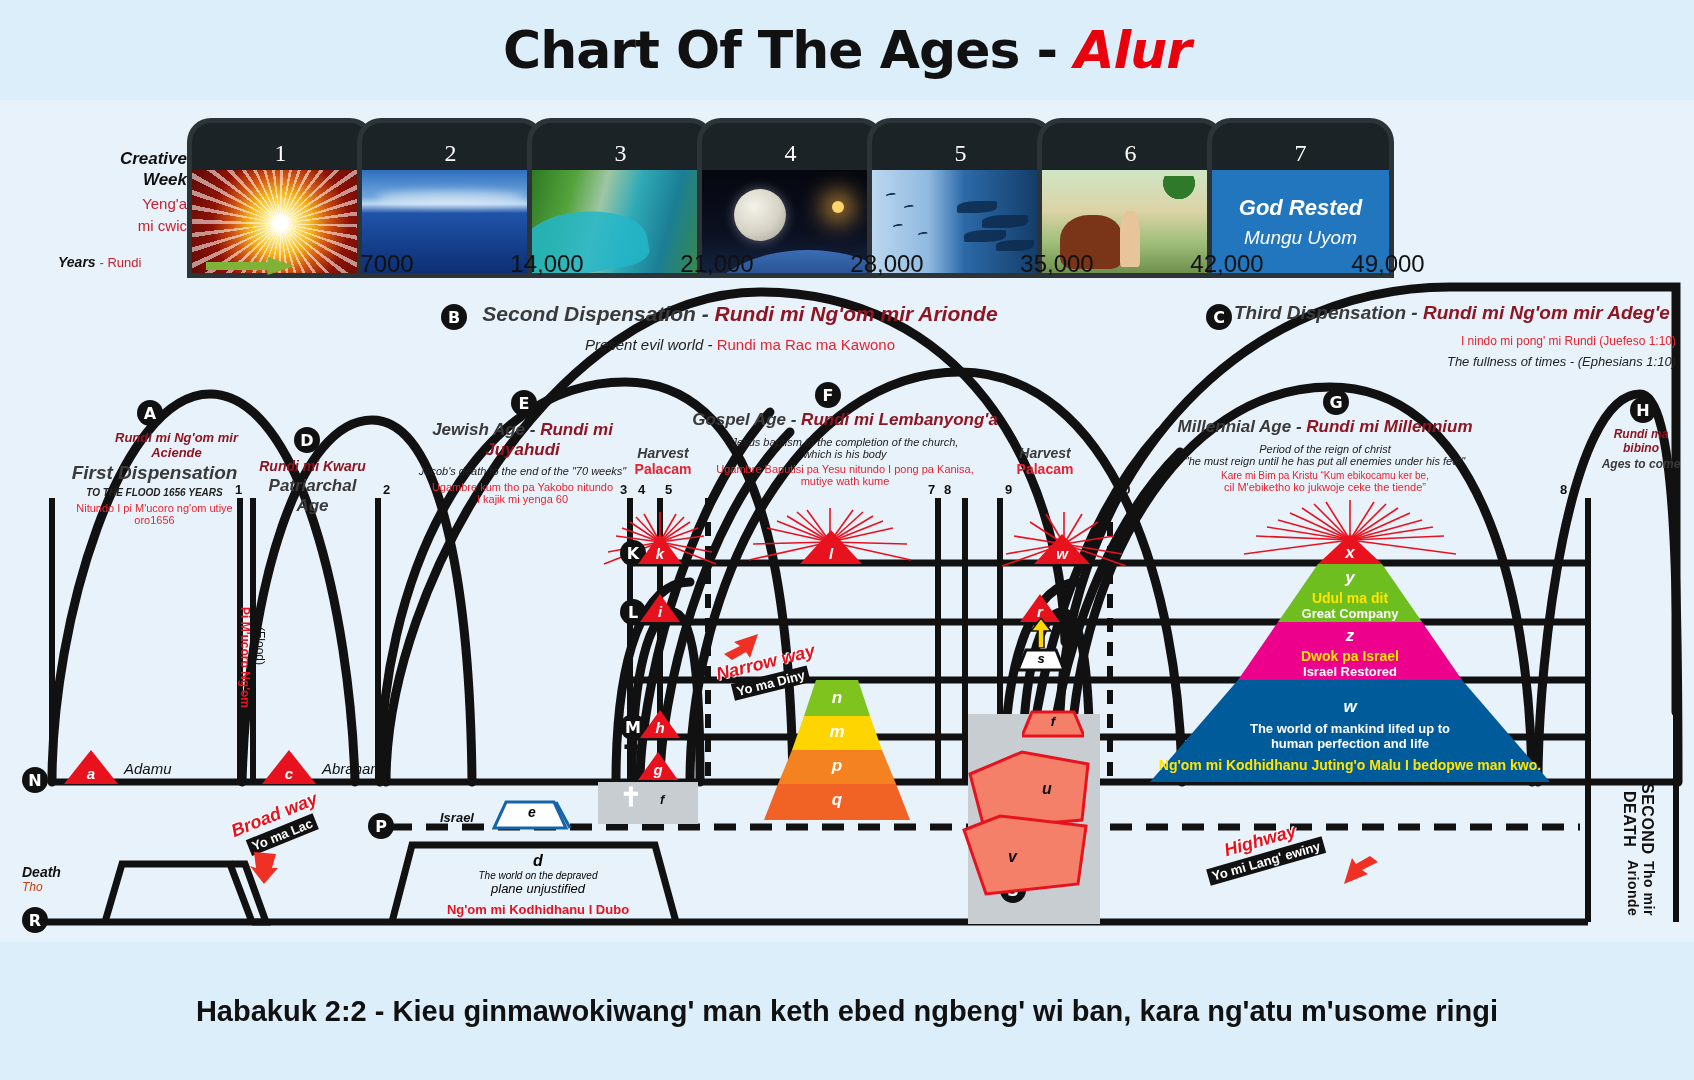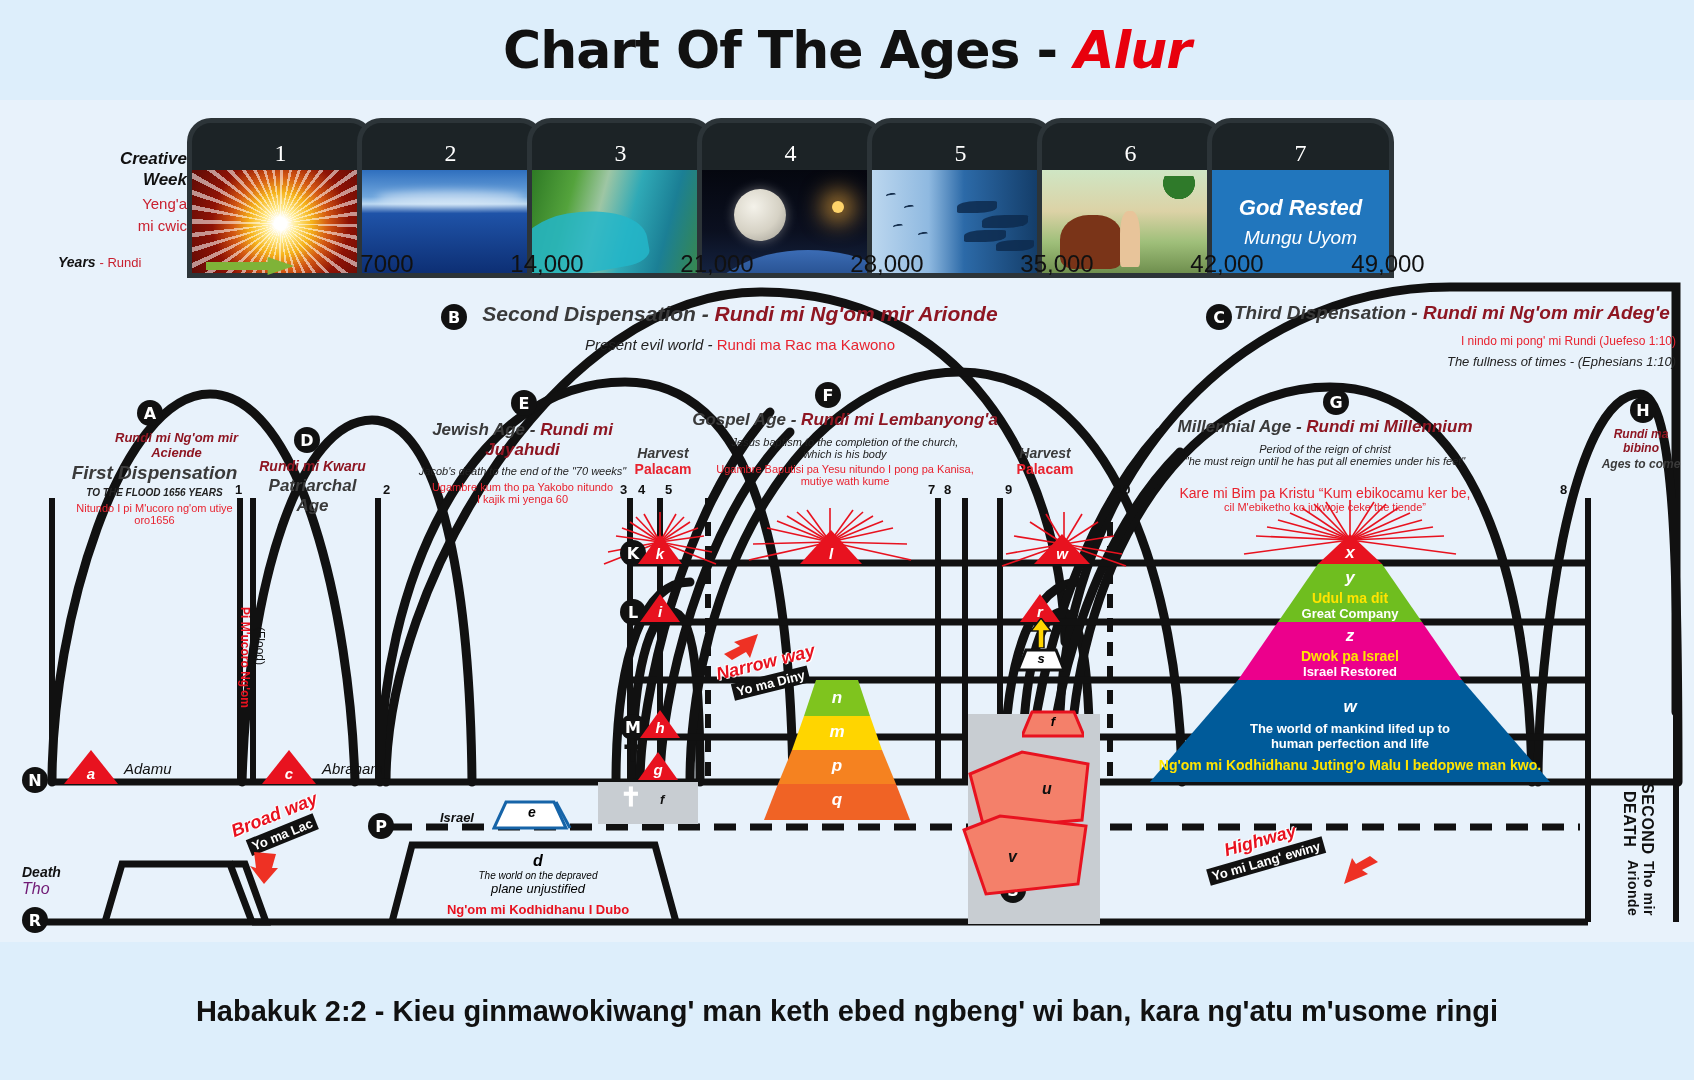--- a/index.html
+++ b/index.html
@@ -405,21 +405,21 @@
       <div class="sub-al" style="font-size:11px;">mutiye wath kume</div>
     </div>
 
     <div class="badge" style="left:1323px; top:107px;">G</div>
     <div class="arch-text" style="left:1100px; top:135px; width:450px;">
       <div style="font-size:17px;">
         <span class="t-en">Millennial Age - </span><span class="t-al">Rundi mi Millennium</span>
       </div>
       <div class="sub-en" style="font-size:11px; margin-top:6px;">Period of the reign of christ</div>
       <div class="sub-en" style="font-size:11px;">"he must reign until he has put all enemies under his feet"</div>
-      <div class="sub-al" style="font-size:14px; margin-top:18px;">Kare mi Bim pa Kristu “Kum ebikocamu ker be,</div>
+      <div class="sub-al" style="font-size:10px; margin-top:3px;">Kare mi Bim pa Kristu “Kum ebikocamu ker be,</div>
       <div class="sub-al" style="font-size:11px;">cil M'ebiketho ko jukwoje ceke the tiende”</div>
     </div>
 
     <div class="badge" style="left:1630px; top:115px;">H</div>
     <div class="arch-text" style="left:1596px; top:145px; width:90px;">
       <div class="t-al" style="font-size:12px;">Rundi ma</div>
       <div class="t-al" style="font-size:12px;">bibino</div>
       <div class="t-en" style="font-size:12px; margin-top:2px;">Ages to come</div>
     </div>
 
@@ -687,21 +687,21 @@
     <div class="trap" style="left:492px; top:518px; width:80px; height:30px;">
       <svg class="shape" viewBox="0 0 80 30">
           <polygon points="14,2 62,2 74,28 2,28" fill="#fff" stroke="#1664a8" stroke-width="3"></polygon>
           <path d="M64 2 L 78 28" stroke="#1664a8" stroke-width="3" fill="none"></path>
         </svg>
       <span style="position:absolute; left:0; right:0; top:4px; text-align:center; font-size:14px; font-style:italic; font-weight:800;">e</span>
     </div>
 
     <div style="position:absolute; left:22px; top:582px; z-index:7;">
       <div style="font-size:14px; font-style:italic; font-weight:800; color:#111;">Death</div>
-      <div style="font-size:16px; font-style:italic; color:#701a75;">Tho</div>
+      <div style="font-size:12px; font-style:italic; color:#c2410c;">Tho</div>
     </div>
 
     <div style="position:absolute; left:418px; top:570px; width:240px; text-align:center; z-index:7;">
       <div style="font-size:16px; font-style:italic; font-weight:800;">d</div>
       <div style="font-size:10px; font-style:italic;">The world on the depraved</div>
       <div style="font-size:13px; font-style:italic;">plane unjustified</div>
       <div style="font-size:13px; color:#e8121f; font-weight:700; margin-top:6px;">Ng'om mi Kodhidhanu I Dubo</div>
     </div>
 
     <div id="second-death" style="left:1598px; top:500px; height:138px; width:80px; display:flex; align-items:center; justify-content:center;">

